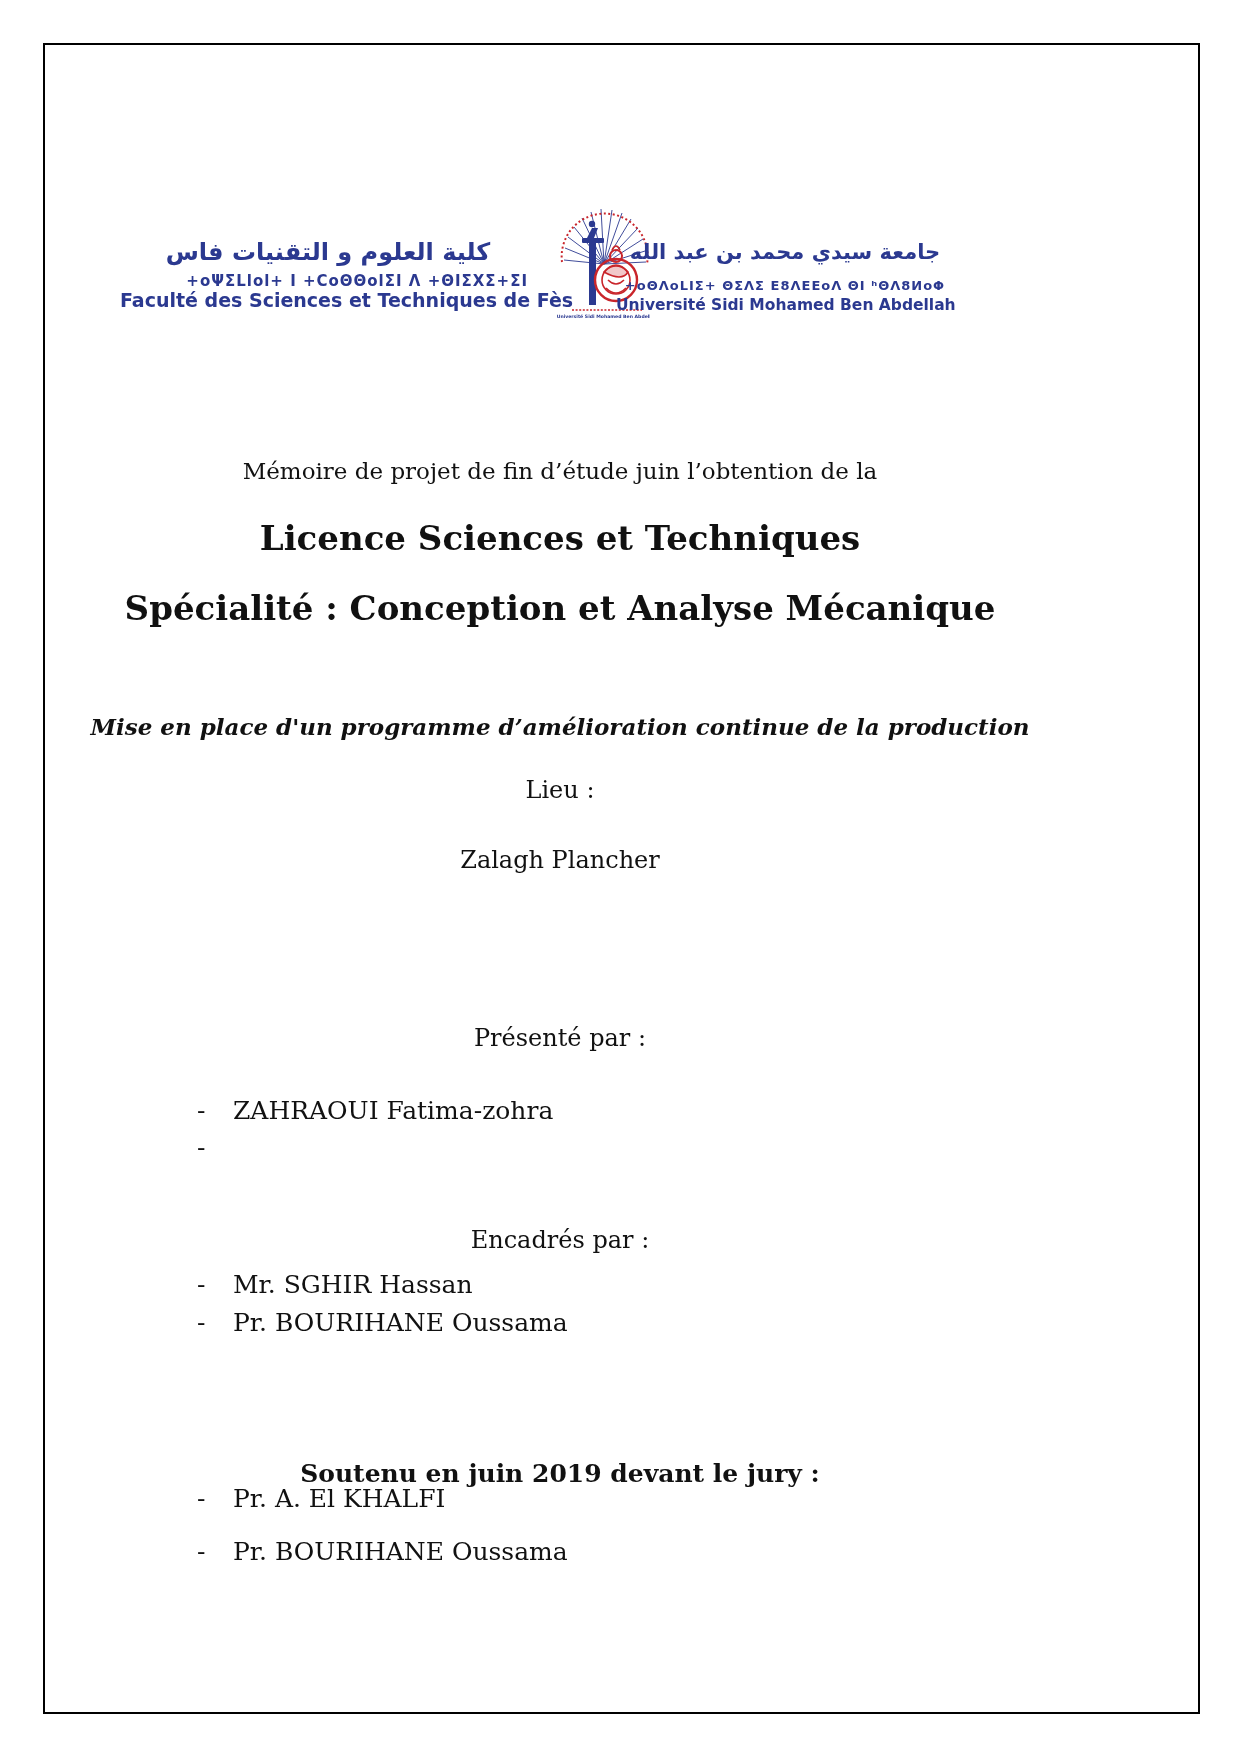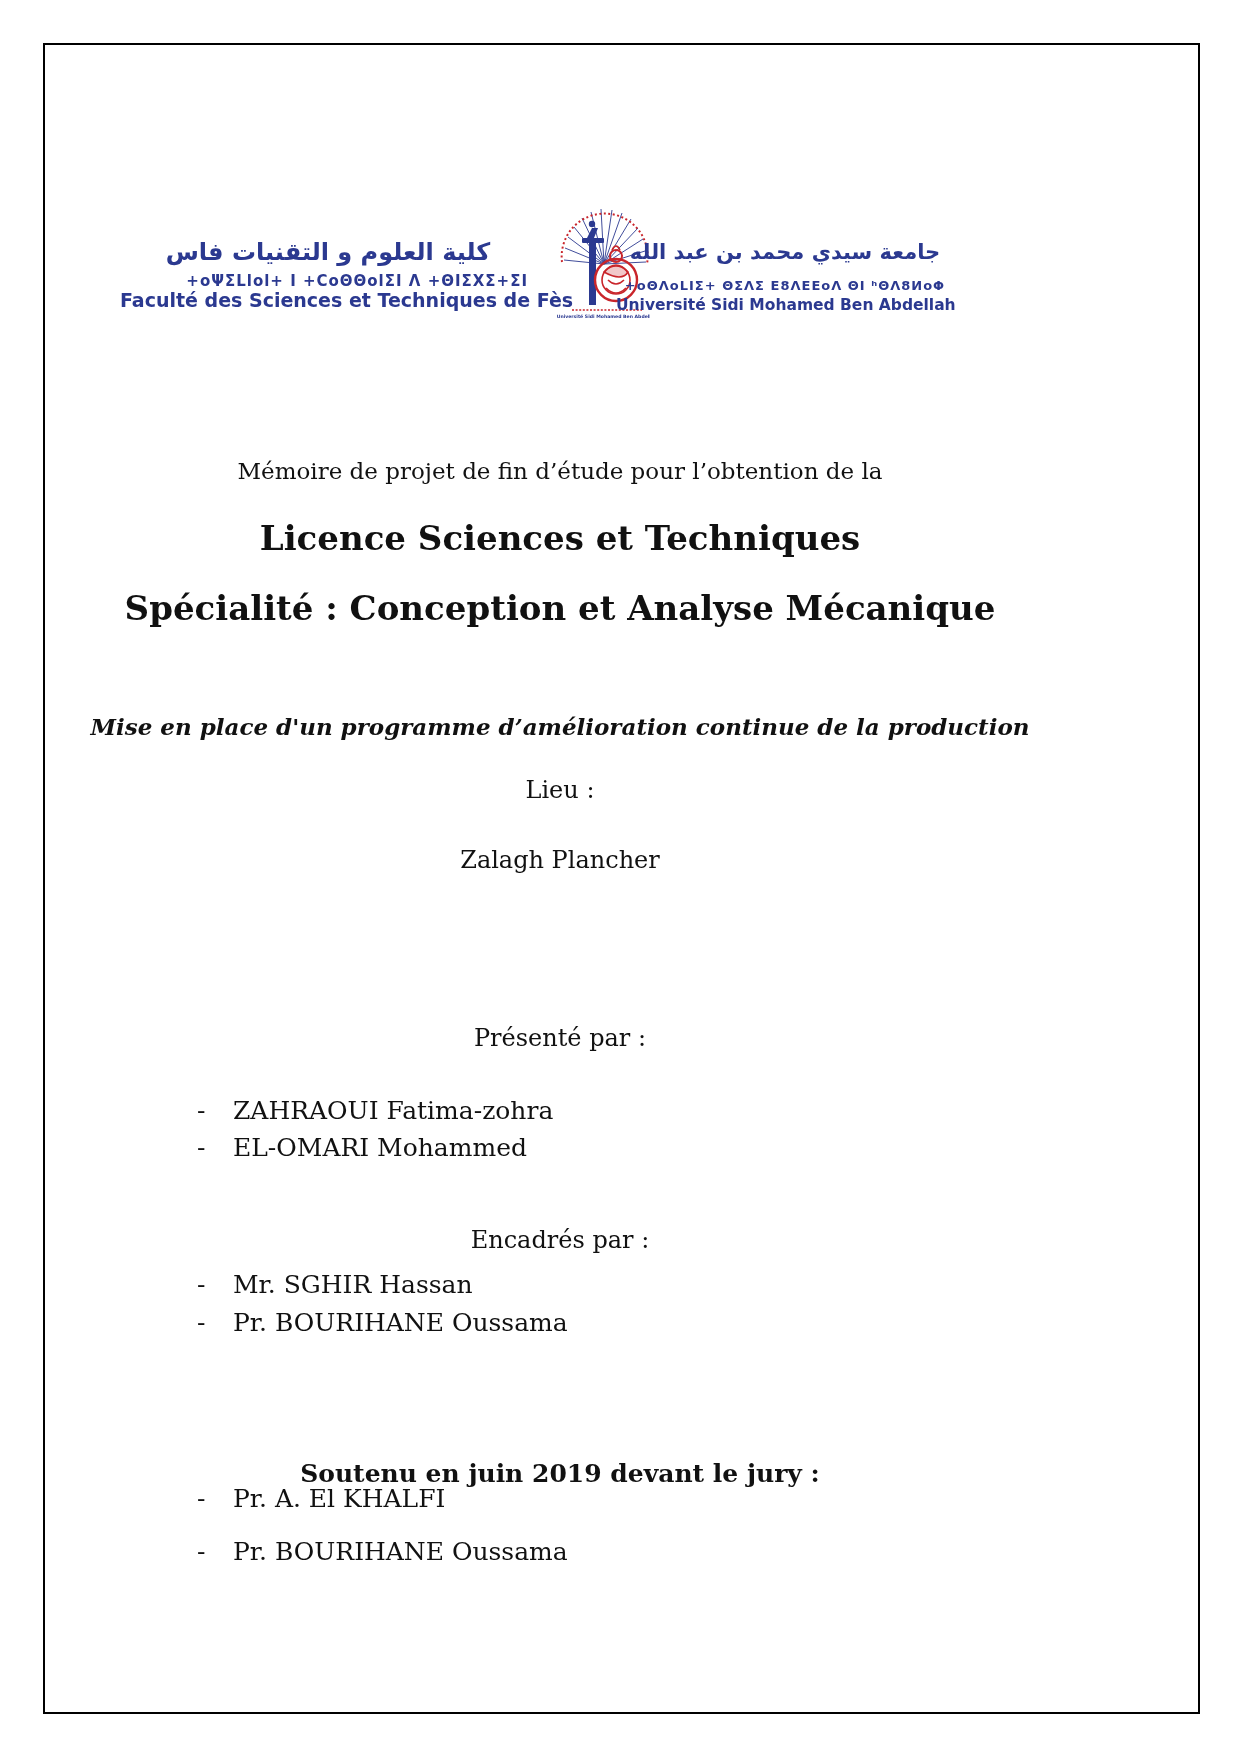--- a/index.html
+++ b/index.html
@@ -96,36 +96,35 @@
     </g>
 
     <line x1="18" y1="112" x2="88" y2="112" stroke="#c9252b" stroke-width="1.6" stroke-dasharray="2 1.6"></line>
     <text x="53" y="120" text-anchor="middle" font-family="DejaVu Sans, sans-serif" font-size="4.6" font-weight="bold" fill="#2b3990">Université Sidi Mohamed Ben Abdellah</text>
   </svg>
 
   <div class="hdr-line uni-arabic">جامعة سيدي محمد بن عبد الله</div>
   <div class="hdr-line uni-tifinagh">+oΘΛoLIΣ+ ΘΣΛΣ Ε8ΛΕΕoΛ ΘΙ ʰΘΛ8ИoΦ</div>
   <div class="hdr-line uni-latin">Université Sidi Mohamed Ben Abdellah</div>
 
-  <div class="cline intro">Mémoire de projet de fin d’étude pour l’obtention de la</div>
+  <div class="cline intro">Mémoire de projet de fin d’étude juin l’obtention de la</div>
   <div class="cline degree">Licence Sciences et Techniques</div>
   <div class="cline ptitle">Mise en place d'un programme d’amélioration continue de la production</div>
   <div class="cline specialty">Spécialité : Conception et Analyse Mécanique</div>
   <div class="cline lieu">Lieu :</div>
   <div class="cline company">Zalagh Plancher</div>
 
   <div class="cline presented">Présenté par :</div>
   <div class="dlist authors-list">
     <div class="row">
       <span class="dash">-</span>
       <span>ZAHRAOUI Fatima-zohra</span>
     </div>
     <div class="row">
       <span class="dash">-</span>
-      <span>EL-OMARI Mohammed</span>
     </div>
   </div>
 
   <div class="cline encadres">Encadrés par :</div>
   <div class="dlist supervisors-list">
     <div class="row">
       <span class="dash">-</span>
       <span>Mr. SGHIR Hassan</span>
     </div>
     <div class="row">

